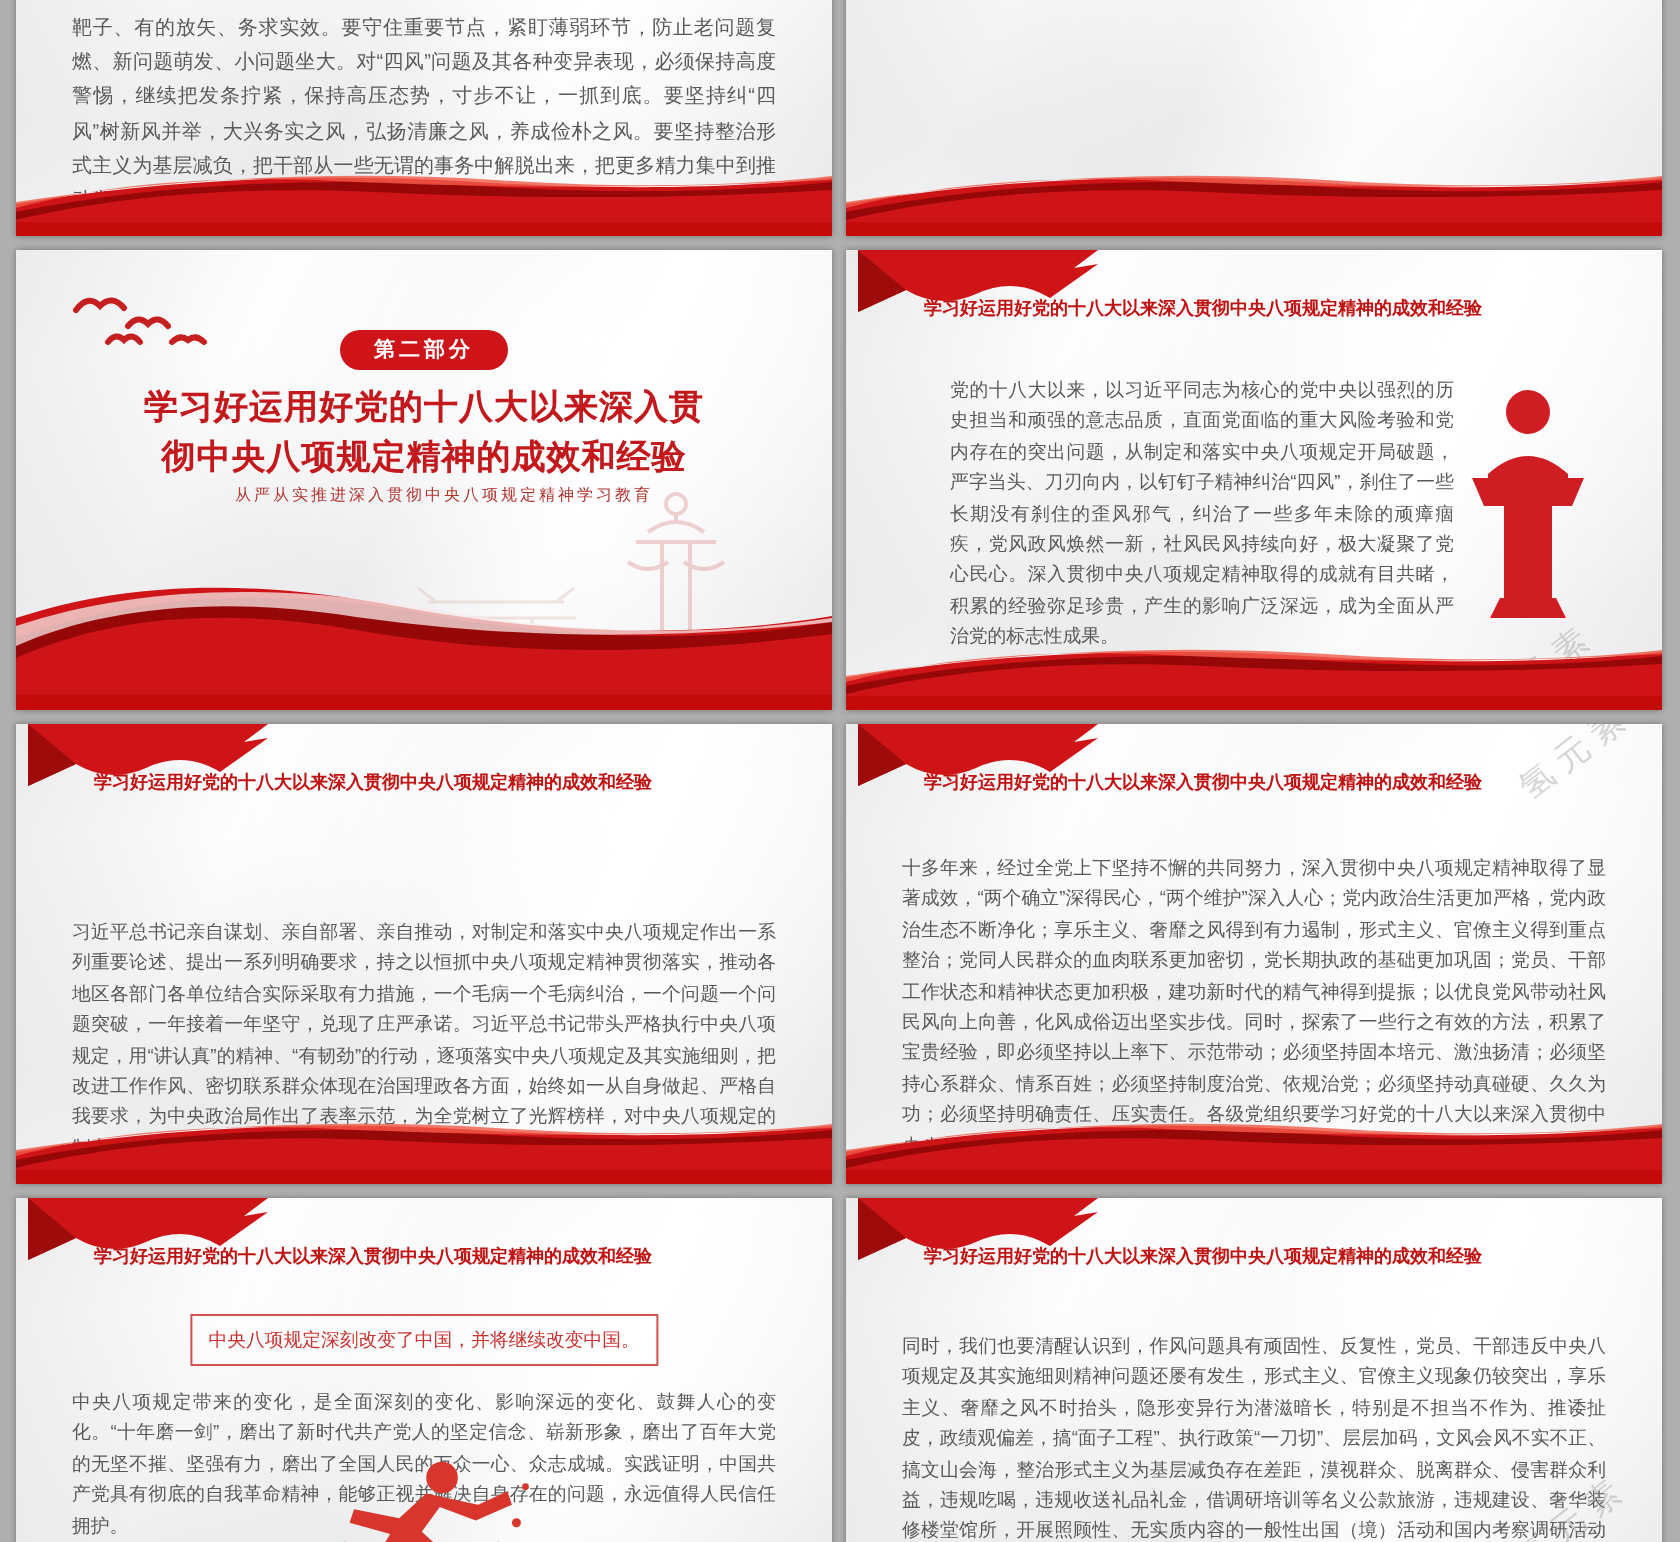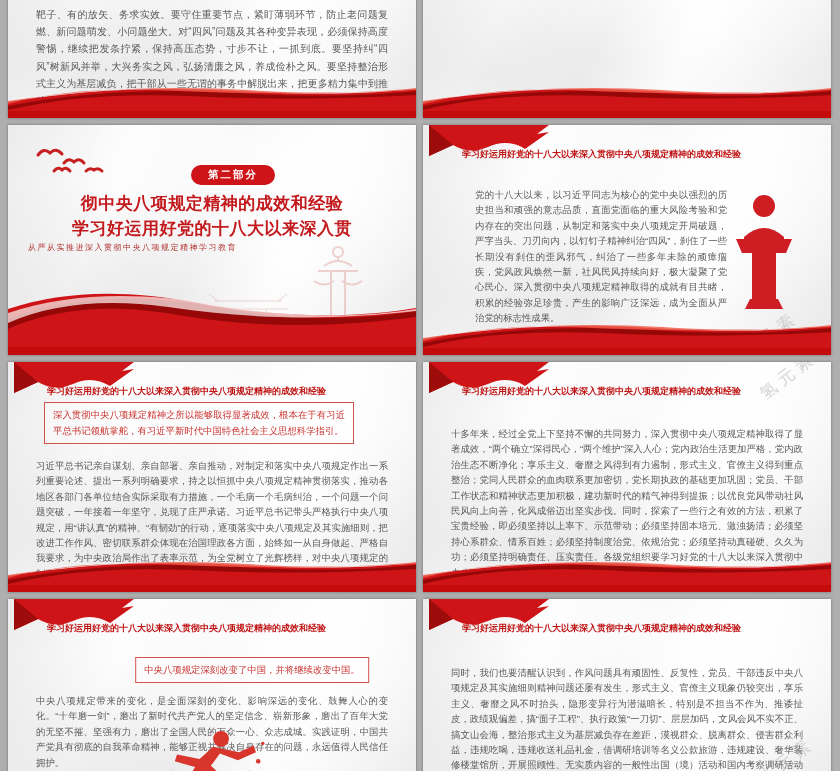--- a/index.html
+++ b/index.html
@@ -19,27 +19,27 @@
   .ptext{position:absolute;left:28px;right:28px;top:118px;font-size:10px;line-height:17.2px;
     color:#595959;text-align:justify;}
   
   .sheader{position:absolute;top:0;left:0;right:0;height:46px;padding-left:16px;}
   .flag{position:absolute;top:0;left:6px;width:120px;height:34px;}
   .htitle{position:absolute;left:39px;top:23px;font-size:9px;font-weight:bold;color:#c01414;
     letter-spacing:0;white-space:nowrap;}
   .body-text{position:absolute;color:#595959;font-size:9.4px;line-height:15.4px;text-align:justify;}
   .hl-box{position:absolute;border:1px solid #d2524e;color:#c93330;font-size:9.4px;line-height:16px;
     padding:4px 8px;text-align:justify;background:rgba(255,255,255,.35);}
-  .hl-box.center{text-align:left;white-space:nowrap;margin-left:40px;}
+  .hl-box.center{text-align:left;white-space:nowrap;}
   
   .badge{position:absolute;left:50%;transform:translateX(-50%);top:40px;background:#ce1418;color:#fff;
-    font-size:10.5px;font-weight:bold;padding:3px 17px;border-radius:11px;letter-spacing:2px;margin-left:21px;}
+    font-size:10.5px;font-weight:bold;padding:3px 17px;border-radius:11px;letter-spacing:2px;}
   .stitle{position:absolute;left:0;right:0;top:66px;text-align:center;font-size:17px;font-weight:bold;
     color:#c3181c;line-height:25px;letter-spacing:.5px;}
-  .ssub{position:absolute;left:0;right:0;top:117px;font-size:8px;color:#b0342f;
+  .ssub{position:absolute;left:0;right:0;top:117px;text-align:center;font-size:8px;color:#b0342f;
     letter-spacing:1.5px;font-family:Liberation Sans, sans-serif;margin-left:20px;}
   .birds{position:absolute;left:26px;top:16px;width:74px;height:40px;}
   .huabiao{position:absolute;right:28px;top:118px;width:210px;height:95px;opacity:.55;}
   
   .podium{position:absolute;right:30px;top:68px;width:74px;height:126px;}
   .runner{position:absolute;left:50%;transform:translateX(-50%);top:128px;width:124px;height:80px;}
   .wm{position:absolute;color:rgba(130,130,135,.32);font-size:17px;letter-spacing:5px;
     transform:rotate(-38deg);white-space:nowrap;pointer-events:none;}
 </style>
 </head>
@@ -77,22 +77,22 @@
     <svg class="birds" viewBox="0 0 74 40">
       <g stroke="#c5201f" stroke-width="3" fill="none" stroke-linecap="round">
         <path d="M4,14 Q10,6 16,12 Q22,6 28,13"></path>
         <path d="M30,22 Q35,16 40,21 Q45,16 50,22"></path>
         <path d="M20,30 Q24,25 28,29 Q32,25 36,30"></path>
         <path d="M52,30 Q56,26 60,29 Q64,26 68,30"></path>
       </g>
     </svg>
     <div class="badge">第二部分</div>
     <div class="stitle">
+      <div>学习好运用好党的十八大以来深入贯</div>
       <div>彻中央八项规定精神的成效和经验</div>
-      <div>学习好运用好党的十八大以来深入贯</div>
     </div>
     <div class="ssub">从严从实推进深入贯彻中央八项规定精神学习教育</div>
     <svg class="huabiao" viewBox="0 0 210 95">
       <g stroke="#dd9b96" fill="none" stroke-width="2" opacity=".8">
         <circle cx="160" cy="9" r="5"></circle>
         <path d="M160,14 V19 M146,23 q14,-10 28,0 M140,28 h40"></path>
         <rect x="153" y="28" width="14" height="46"></rect>
         <path d="M136,38 q10,7 20,0 M164,38 q10,7 20,0"></path>
         <path d="M145,80 h30 M141,86 h38"></path>
       </g>
@@ -142,21 +142,20 @@
 
   <div class="slide">
     <div class="sheen"></div>
     <div class="sheader">
       <svg class="flag" viewBox="0 0 120 34">
         <path d="M0,0 H120 L108,9 L120,7 L96,24 Q78,13 59,22 Q41,30 24,20 L0,31 Z" fill="#cf1418"></path>
         <path d="M0,0 L24,20 L0,31 Z" fill="#9e0b0b"></path>
       </svg>
       <div class="htitle">学习好运用好党的十八大以来深入贯彻中央八项规定精神的成效和经验</div>
     </div>
-    <div class="hl-box" style="left:36px;top:40px;width:292px;">深入贯彻中央八项规定精神之所以能够取得显著成效，根本在于有习近平总书记领航掌舵，有习近平新时代中国特色社会主义思想科学指引。</div>
     <div class="body-text" style="left:28px;top:96px;right:28px;">习近平总书记亲自谋划、亲自部署、亲自推动，对制定和落实中央八项规定作出一系列重要论述、提出一系列明确要求，持之以恒抓中央八项规定精神贯彻落实，推动各地区各部门各单位结合实际采取有力措施，一个毛病一个毛病纠治，一个问题一个问题突破，一年接着一年坚守，兑现了庄严承诺。习近平总书记带头严格执行中央八项规定，用“讲认真”的精神、“有韧劲”的行动，逐项落实中央八项规定及其实施细则，把改进工作作风、密切联系群众体现在治国理政各方面，始终如一从自身做起、严格自我要求，为中央政治局作出了表率示范，为全党树立了光辉榜样，对中央八项规定的制定和落实发挥了决定性作用。</div>
     <div class="ribbon">
       <svg viewBox="0 0 408 36" preserveAspectRatio="none">
         <path d="M0,36 V20 C70,8 150,4 230,9 C310,14 370,11 408,7 V36 Z" fill="#cf1418"></path>
         <path d="M0,24 C70,10 150,6 230,11 C310,16 370,13 408,9 V13 C340,17 260,18 180,14 C110,11 50,16 0,28 Z" fill="#8c0606" opacity=".85"></path>
         <path d="M0,19 C80,7 160,3 240,8 C315,13 372,10 408,6 V8 C318,13 230,12 150,8 C90,6 40,11 0,22 Z" fill="#ef5a49" opacity=".8"></path>
         <rect x="0" y="29" width="408" height="7" fill="#c30b0b"></rect>
       </svg>
     </div>
   </div>

